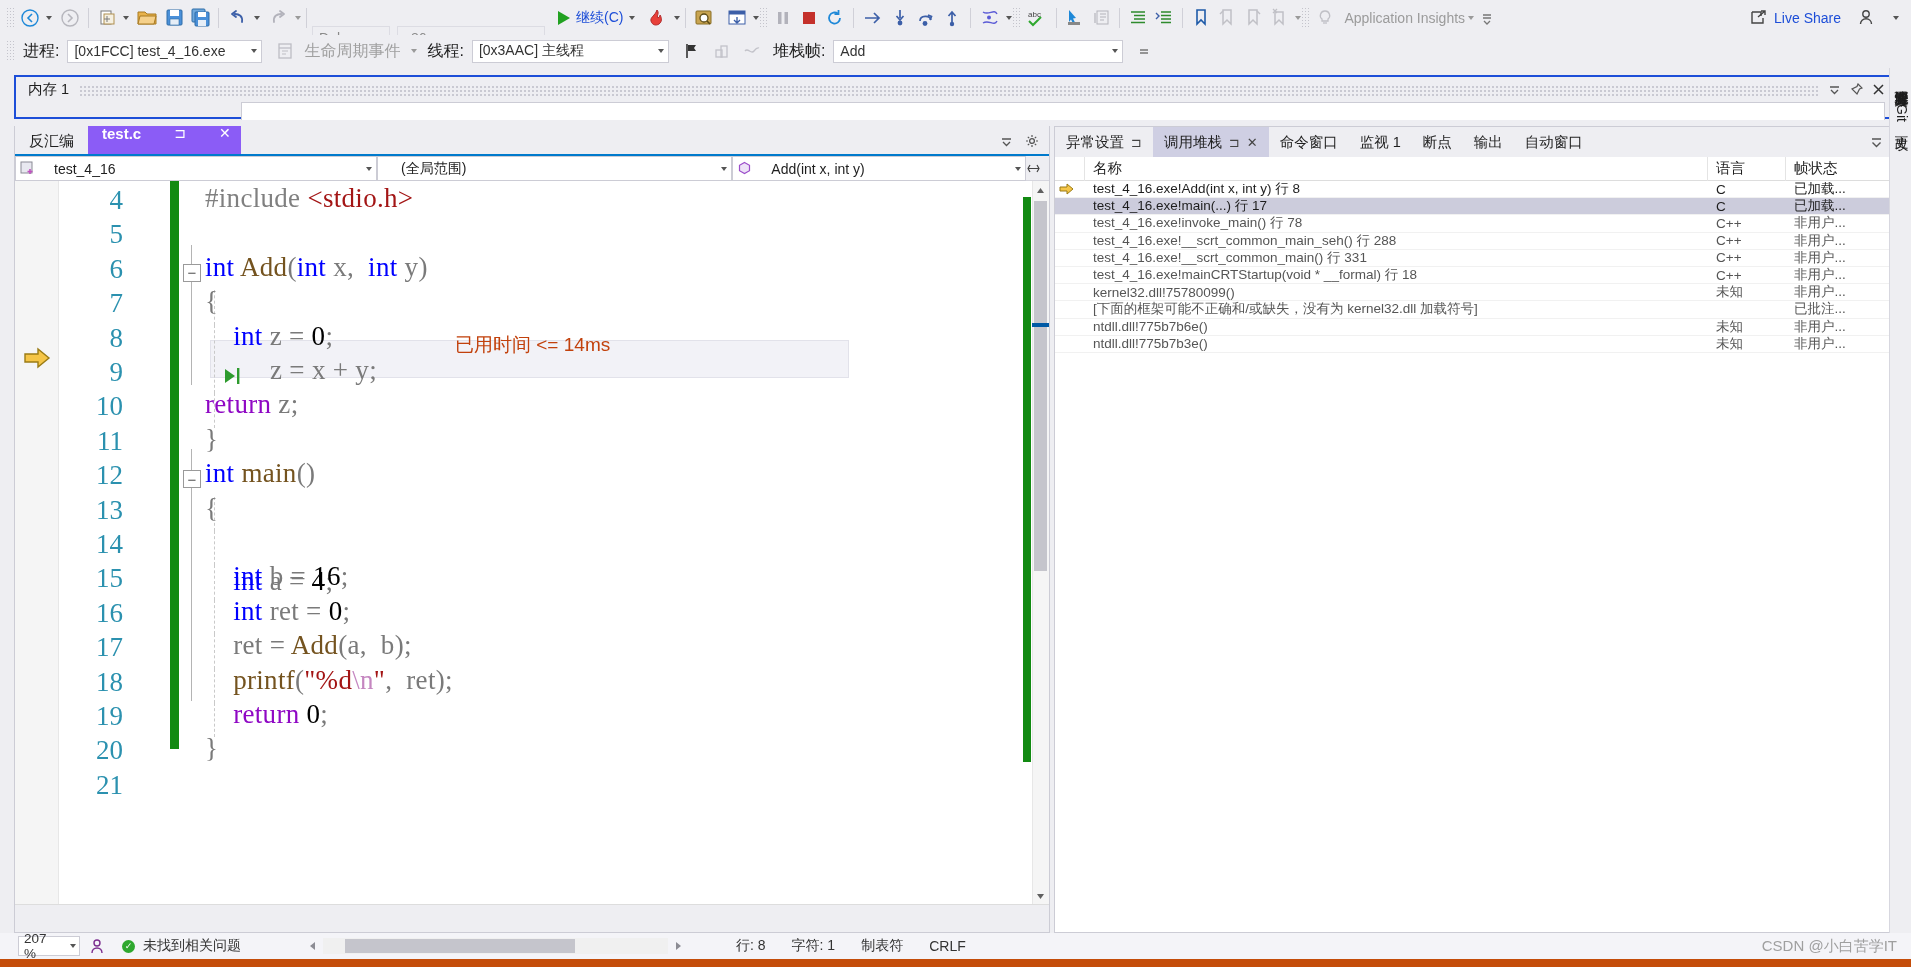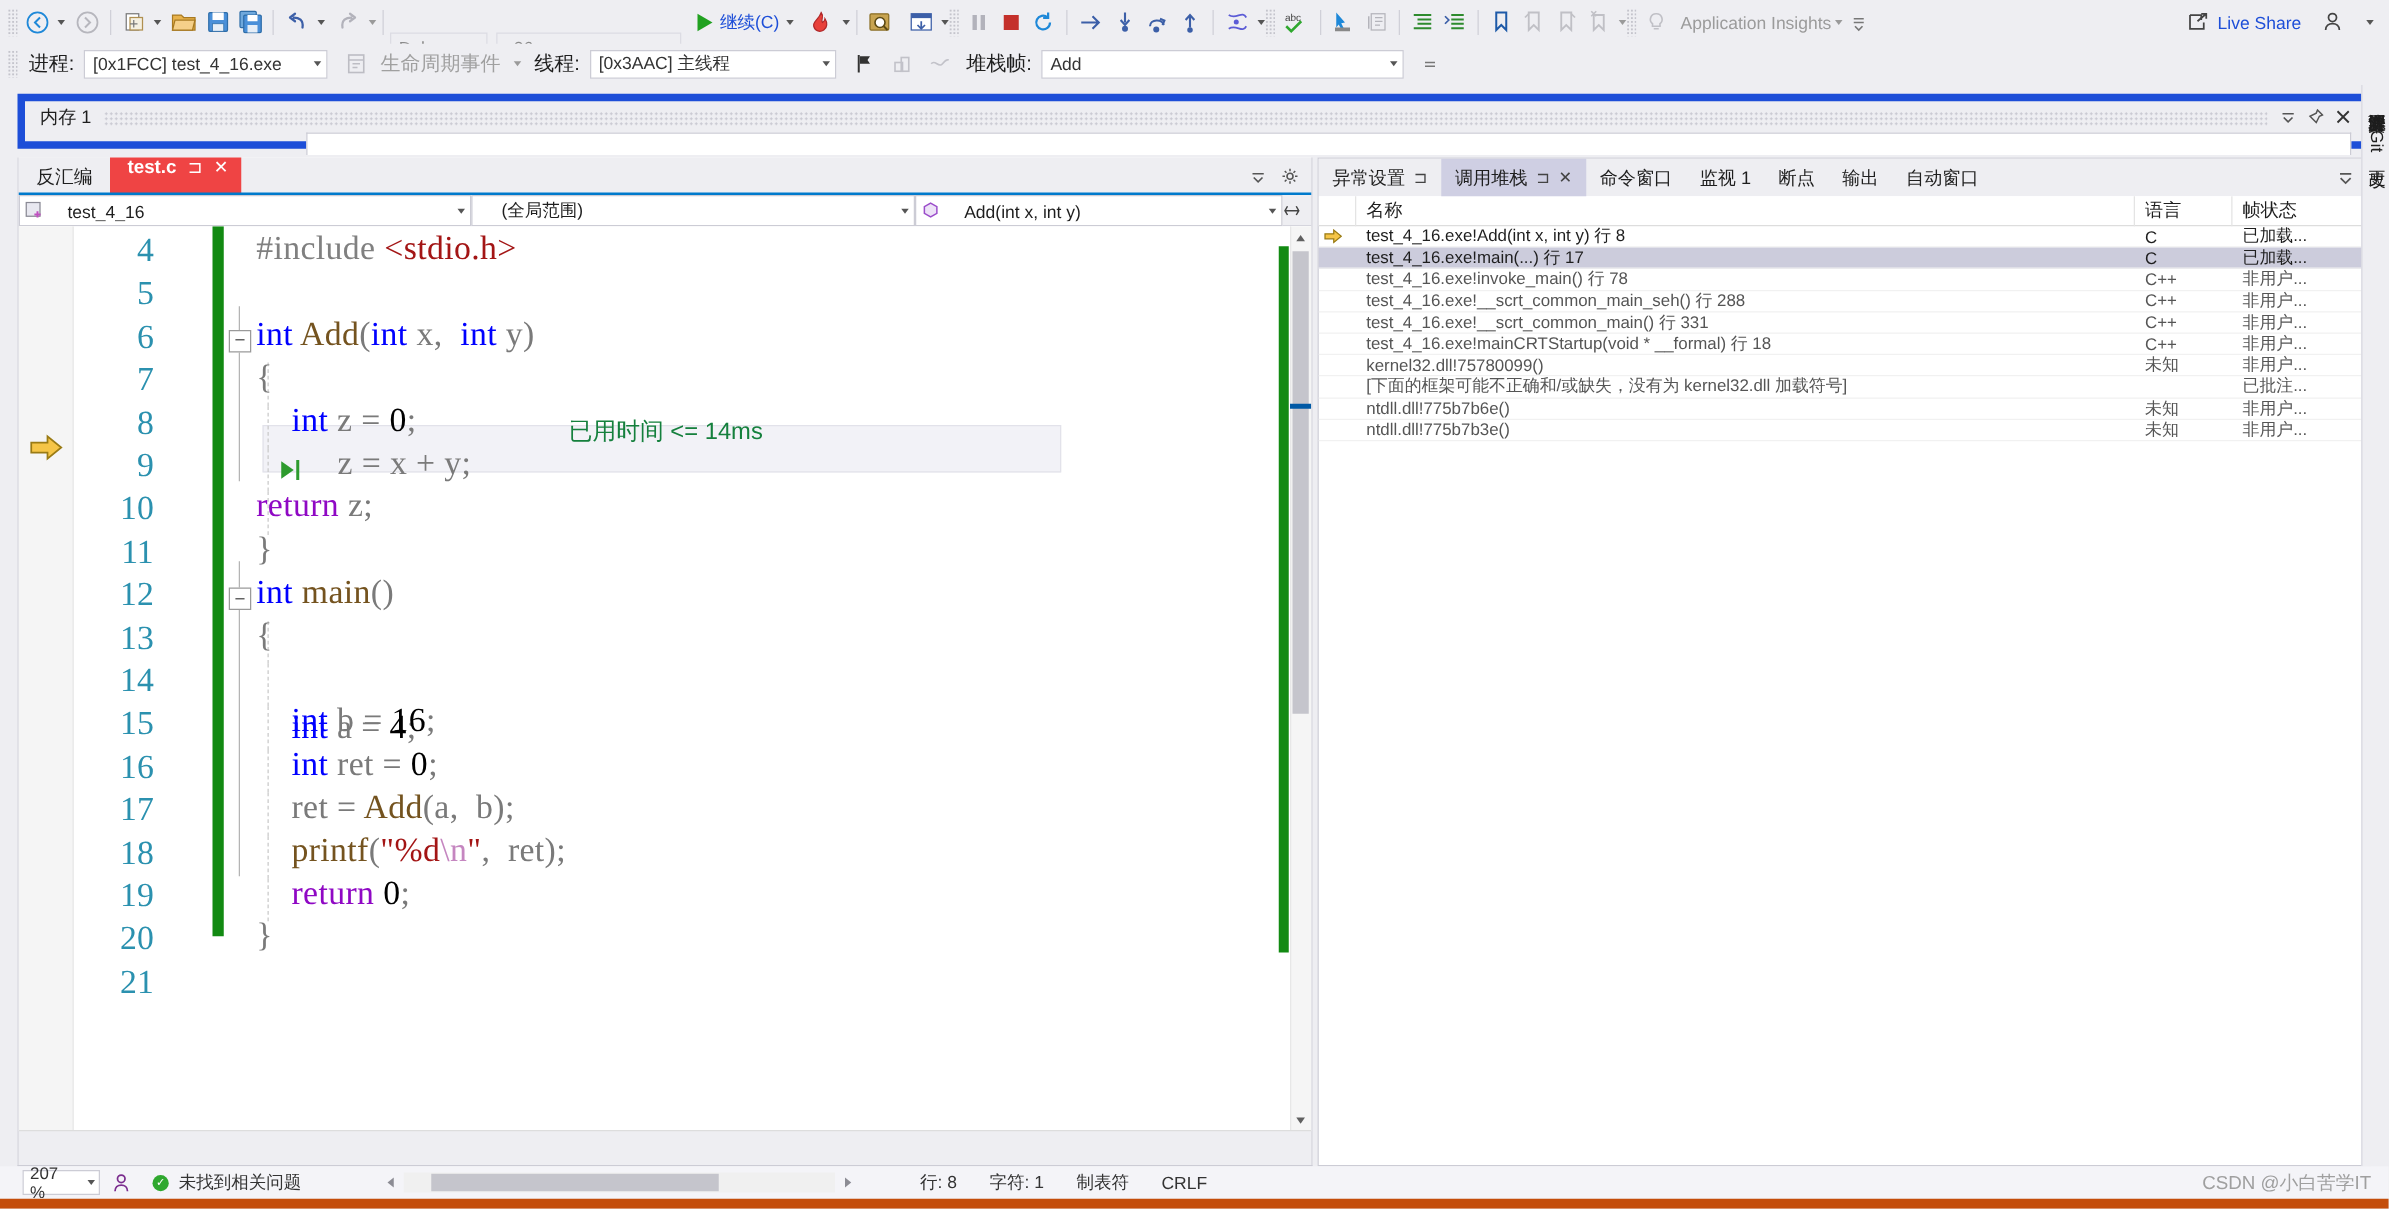--- a/index.html
+++ b/index.html
@@ -43,40 +43,40 @@
   .toolbar2{
     position:absolute; left:0; top:35px; width:1911px; height:32px;
     background:#EEEEF2; display:flex; align-items:center; padding-left:6px; gap:4px;
   }
   .lbl2{ font-size:16px; color:#1e1e1e; margin:0 4px 0 2px; }
   .lbl2.dim{ color:#a0a0a0; }
 
   
   .mempane{
     position:absolute; left:14px; top:75px; width:1883px; height:44px;
-    background:#EEEEF2; border:6px solid #1d4ed8;
+    background:#EEEEF2; border:2px solid #1d4ed8;
   }
   .memhdr{ position:relative; height:25px; display:flex; align-items:center; }
   .memhdr-title{ font-size:14.5px; color:#1e1e1e; padding:0 10px 0 12px; }
   .memdots{ flex:1; height:12px; margin-top:2px;
     background-image:radial-gradient(#c9c9d2 1px, transparent 1px);
     background-size:4px 4px; }
   .memhdr-icons{ display:flex; align-items:center; gap:9px; padding:0 10px; }
   .memfield{ position:absolute; left:225px; top:25px; right:10px; height:18px;
     background:#fff; border:1px solid #ccccd5; border-bottom:none; }
 
   
   .editor{
     position:absolute; left:14px; top:126px; width:1036px; height:807px;
     background:#fff; border:1px solid #ccccd5; border-top:none;
   }
   .edtabs{ position:relative; height:30px; background:#EEEEF2; display:flex; align-items:stretch; }
   .edtab{ display:flex; align-items:center; padding:0 14px; font-size:15px; color:#1e1e1e; cursor:default; }
   .edtab.inactive{ background:#EEEEF2; }
-  .edtab.active{ background:#ef4444; color:#fff; font-weight:bold; padding:0 10px 16px 14px; }
+  .edtab.active{ background:#8b5cf6; color:#fff; font-weight:bold; padding:0 10px 16px 14px;gap:24px; }
   .edtab.active .ti{ color:#fff; font-weight:normal; margin-left:9px; font-size:14px; }
   .edtabs-right{ margin-left:auto; display:flex; align-items:center; gap:12px; padding:0 10px; }
   .edtab-underline{ position:absolute; left:0; right:0; bottom:0; height:2px; background:#007ACC; }
 
   .navbar{ display:flex; height:25px; background:#EEEEF2; border-bottom:1px solid #d5d5dd; }
   .navsel{ display:flex; align-items:center; height:25px; background:#fff;
     border:1px solid #ccccd5; font-size:14px; color:#1e1e1e; padding:0 4px 0 4px; position:relative; }
   .navsel .txt{ flex:1; white-space:nowrap; overflow:hidden; margin-left:19px; }
   .nav1{ width:370px; } .nav2{ width:363px; } .nav3{ width:300px; }
 
@@ -95,21 +95,21 @@
 
   .fold{ position:absolute; left:168px; width:18px; height:18px;
     border:1px solid #9a9a9a; background:#fff; color:#555; font-size:15px;
     display:flex; align-items:center; justify-content:center; line-height:1; }
   .vguide{ position:absolute; left:176px; width:1px; top:0; bottom:0; background:#b4b4b4; }
   .dashguide{ position:absolute; left:199px; width:0; top:0; bottom:0;
     border-left:1px dashed #c8c8c8; }
 
   .curline{ position:absolute; left:195px; right:200px; height:38px;
     background:#F2F2F7; border:1px solid #E2E2EA; }
-  .elapsed{ position:absolute; font-size:19px; color:#15803d;
+  .elapsed{ position:absolute; font-size:19px; color:#c2410c;
     font-family:"Liberation Sans","DejaVu Sans",sans-serif; }
   .yellowarrow{ position:absolute; left:8px; width:30px; height:24px; }
   .greenarrow{ position:absolute; left:200px; display:flex; align-items:center; gap:2px; }
 
   .vscroll{ position:absolute; right:0; top:0; bottom:0; width:17px; background:#F5F5F5; border-left:1px solid #e7e7e7;}
   .vthumb{ position:absolute; right:2px; width:13px; background:#C5C5CC; }
   .vsarrow{ position:absolute; right:2px; width:13px; height:14px; display:flex;align-items:center;justify-content:center;}
   .greenmark{ position:absolute; right:18px; width:8px; background:#128A12; }
   .bluemark{ position:absolute; right:0px; width:17px; height:4px; background:#0059A5; }
 

